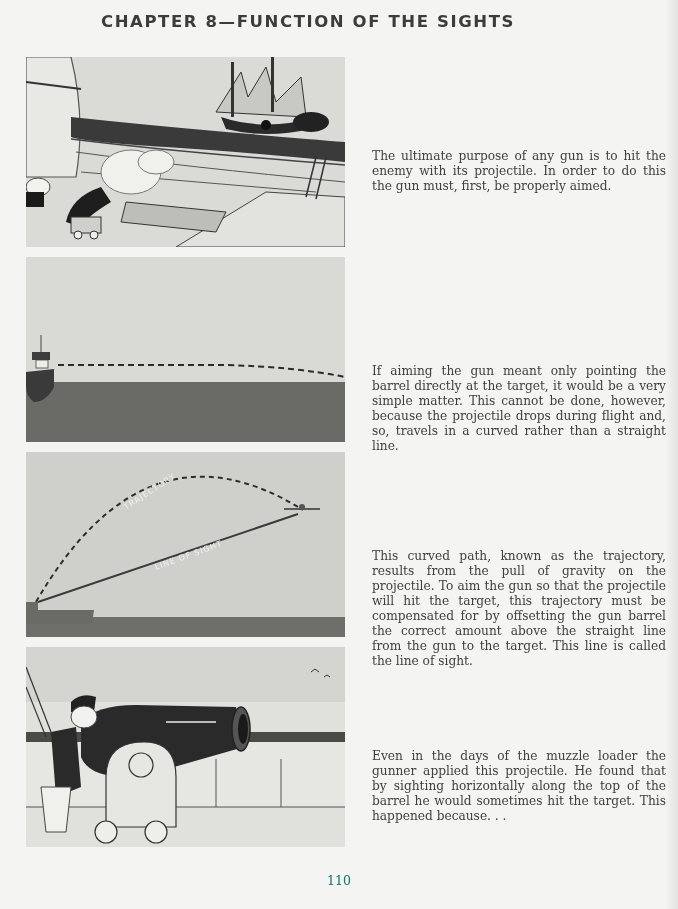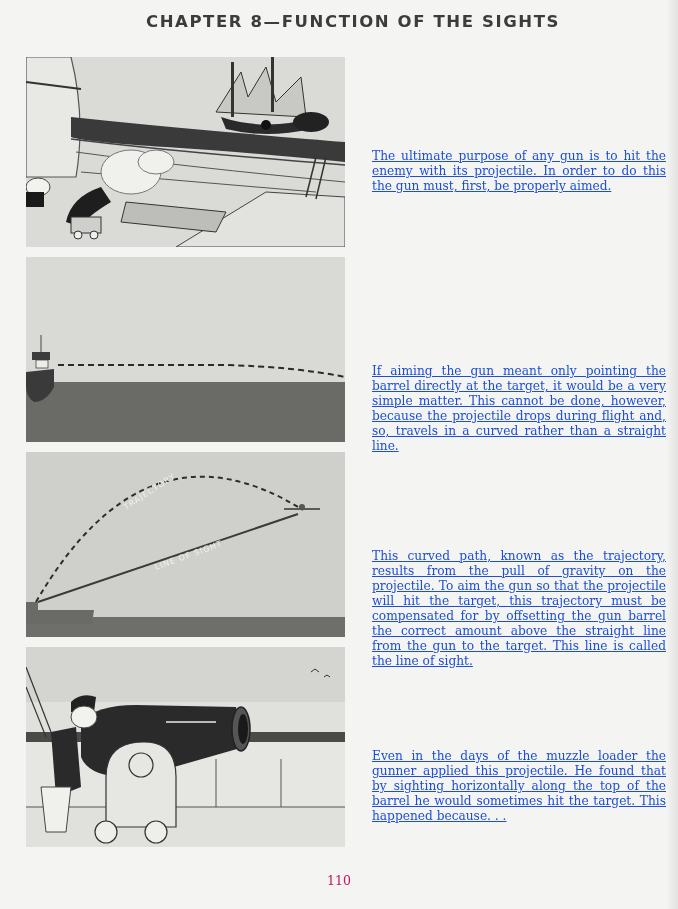--- a/index.html
+++ b/index.html
@@ -9,36 +9,35 @@
     font-family: "DejaVu Serif", serif;
     color: #2a2a2a;
   }
   .page-edge {
     position: absolute; right: 0; top: 0; width: 12px; height: 909px;
     background: linear-gradient(to right, #f4f4f2, #e2e2e0);
   }
   .chapter-title {
     position: absolute; left: 0; top: 12px; width: 616px; text-align: center;
     font-family: "DejaVu Sans", sans-serif; font-weight: bold;
-    font-size: 16.5px; letter-spacing: 1.6px; color: #3c3c3c; margin-left: 45px;
+    font-size: 16.5px; letter-spacing: 1.6px; color: #3c3c3c;
   }
   .illustrations {
     position: absolute; left: 26px; top: 57px; width: 319px; height: 790px;
   }
   .panel { position: absolute; left: 0; width: 319px; overflow: hidden; }
   .panel svg { display: block; }
   .text-block {
     position: absolute; left: 372px; width: 294px;
     font-size: 12.2px; line-height: 15px; text-align: justify;
-    color: #1d4ed8;
-    text-decoration: underline;
+    color: #404040;
   }
   .page-number {
     position: absolute; left: 0; top: 873px; width: 678px; text-align: center;
-    font-size: 12.5px; color: #be185d;
+    font-size: 12.5px; color: #0f766e;
   }
 </style>
 </head>
 <body>
 
 <div class="page-edge"></div>
 
 <div class="chapter-title">CHAPTER 8—FUNCTION OF THE SIGHTS</div>
 
 <div class="illustrations">

